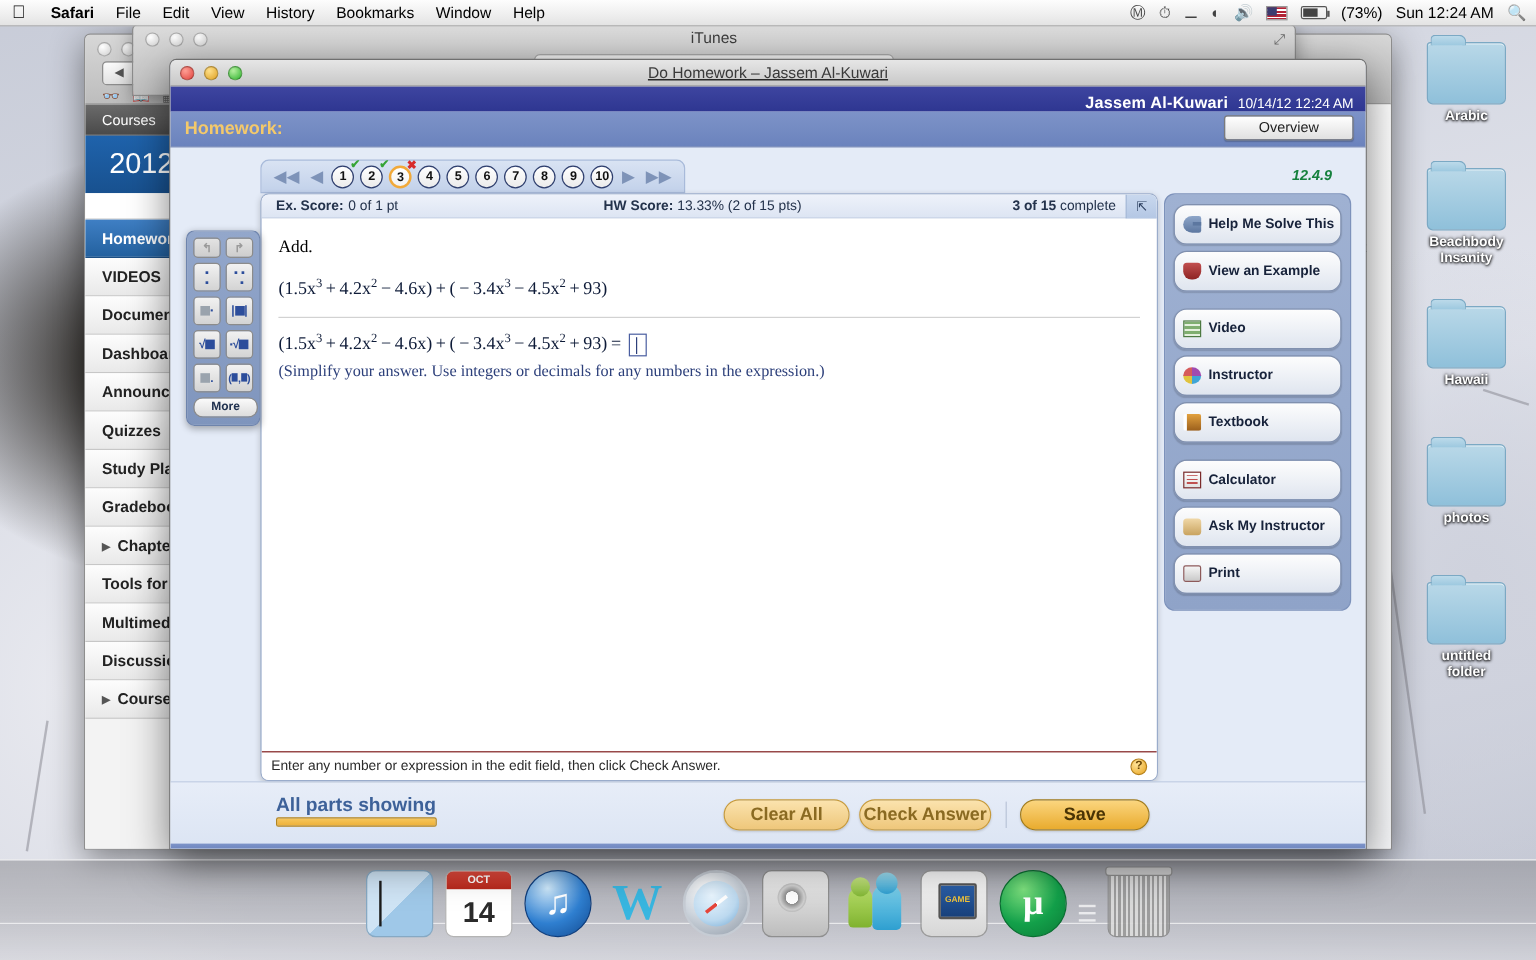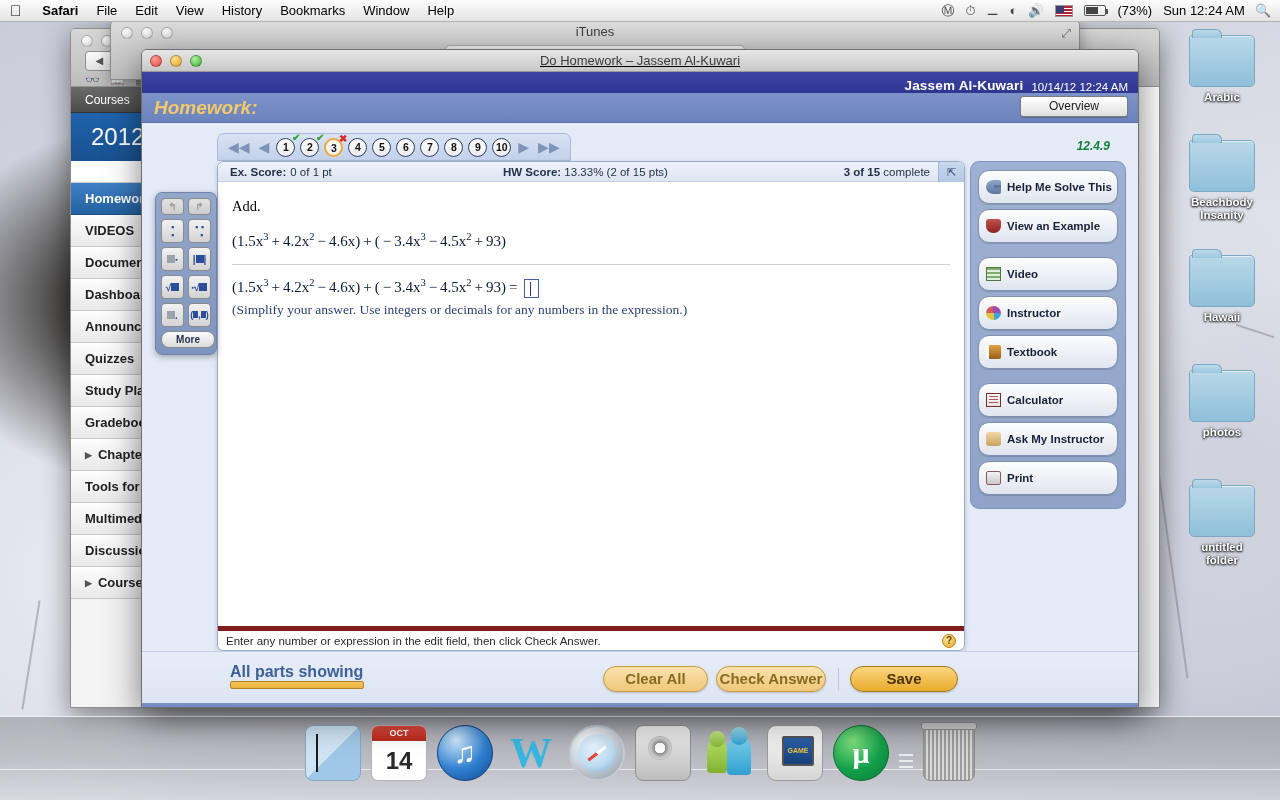--- a/index.html
+++ b/index.html
@@ -134,21 +134,21 @@
     padding-right: 10px; color: #fff;
   }
   .hw-bluebar .who { font-weight: bold; font-size: 13.5px; letter-spacing: .2px; }
   .hw-bluebar .when { font-size: 11.5px; margin-left: 8px; }
 
   .hw-headbar {
     height: 30px; background: linear-gradient(#7d93c8,#6b83bd);
     display: flex; align-items: center; padding-left: 12px; position: relative;
     border-bottom: 1px solid #5a6fa6;
   }
-  .hw-headbar .lbl { color: #f4c96a; font-weight: bold; font-size: 19px; font-style: italic; }
+  .hw-headbar .lbl { color: #f4c96a; font-weight: bold; font-size: 15px; }
   .hw-headbar .ttl { color: #fff; font-size: 15px; margin-left: 8px; }
   .overview-btn {
     position: absolute; right: 10px; top: 3px; width: 108px; height: 21px;
     border: 1px solid #7b7b7b; border-radius: 3px;
     background: linear-gradient(#ffffff,#e0e0e0);
     font-size: 12px; color: #1d1d1d; text-align: center; line-height: 19px;
     box-shadow: 0 1px 1px rgba(0,0,0,.2);
   }
 
   .hw-body { background: #e4ebf7; height: 586px; position: relative; padding: 0; }
@@ -206,21 +206,21 @@
     display: inline-block; width: 15px; height: 19px; border: 1px solid #4a5ea0;
     background: #fff; vertical-align: middle; position: relative; margin-left: 3px;
   }
   .ansbox:after {
     content:""; position: absolute; left: 5px; top: 2px; width: 1.5px; height: 14px; background: #2d3f7a;
   }
   .hint { font-size: 13.5px; color: #2c3f7a; margin-top: 4px; font-family: "Liberation Serif", serif; }
 
   .card-foot {
     position: absolute; left: 0; right: 0; bottom: 0; height: 24px;
-    border-top: 5px solid #7f1d1d; background: #fff;
+    border-top: 1px solid #7f1d1d; background: #fff;
     display: flex; align-items: center; padding: 0 8px; font-size: 11.5px; color: #2a2a2a;
   }
   .qmark {
     margin-left: auto; width: 14px; height: 14px; border-radius: 50%;
     background: radial-gradient(circle at 35% 30%, #ffe49a, #e8a521);
     border: 1px solid #b5801a; color: #6a4708; font-size: 10px; font-weight: bold;
     text-align: center; line-height: 12px;
   }
 
   

